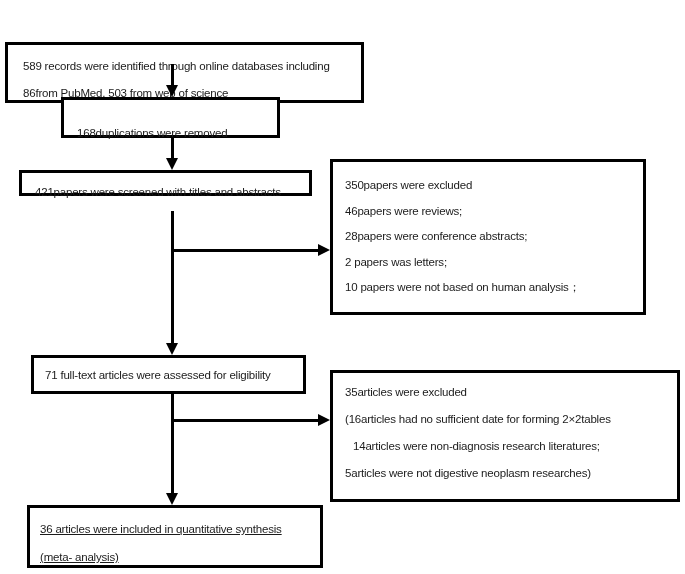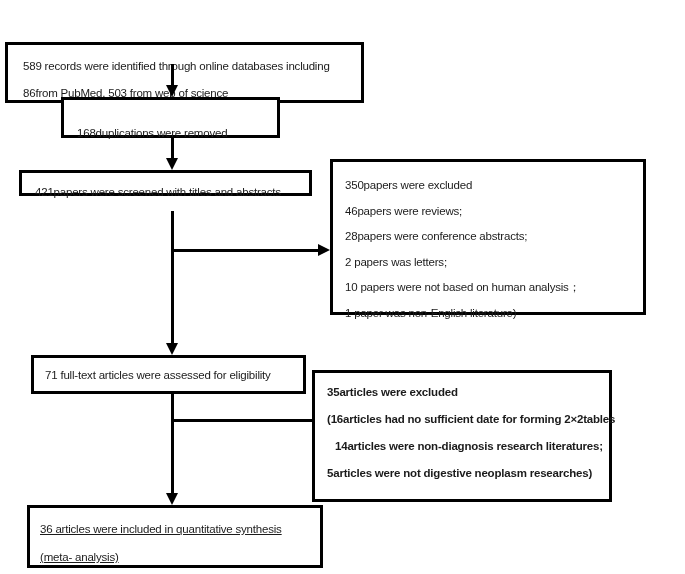--- a/index.html
+++ b/index.html
@@ -84,37 +84,36 @@
   <div class="shaft-h" style="left:172px;top:249px;width:146px;"></div>
   <div class="head-right" style="left:318px;top:244px;"></div>
 
   <div class="box r1" style="left:330px;top:159px;width:316px;height:156px;">
     <div class="boxtext">
       <div class="line">350papers were excluded</div>
       <div class="line">46papers were reviews;</div>
       <div class="line">28papers were conference abstracts;</div>
       <div class="line">2 papers was letters;</div>
       <div class="line">10 papers were not based on human analysis；</div>
-      <div class="line">1 paper was non-English literature)</div>
     </div>
   </div>
 
   <div class="box b4" style="left:31px;top:355px;width:275px;height:39px;">
     <div class="boxtext">
       <div class="line">71 full-text articles were assessed for eligibility</div>
     </div>
   </div>
 
   <div class="shaft-v" style="left:171px;top:394px;height:99px;"></div>
   <div class="head-down" style="left:166px;top:493px;"></div>
 
   <div class="shaft-h" style="left:172px;top:419px;width:146px;"></div>
   <div class="head-right" style="left:318px;top:414px;"></div>
 
-  <div class="box r2" style="left:312px;top:370px;width:300px;height:132px;font-weight:bold;">
+  <div class="box r2" style="left:330px;top:370px;width:350px;height:132px;">
     <div class="boxtext">
       <div class="line">35articles were excluded</div>
       <div class="line">(16articles had no sufficient date for forming 2×2tables</div>
       <div class="line indent">14articles were non-diagnosis research literatures;</div>
       <div class="line">5articles were not digestive neoplasm researches)</div>
     </div>
   </div>
 
   <div class="box b5" style="left:27px;top:505px;width:296px;height:63px;">
     <div class="boxtext">

